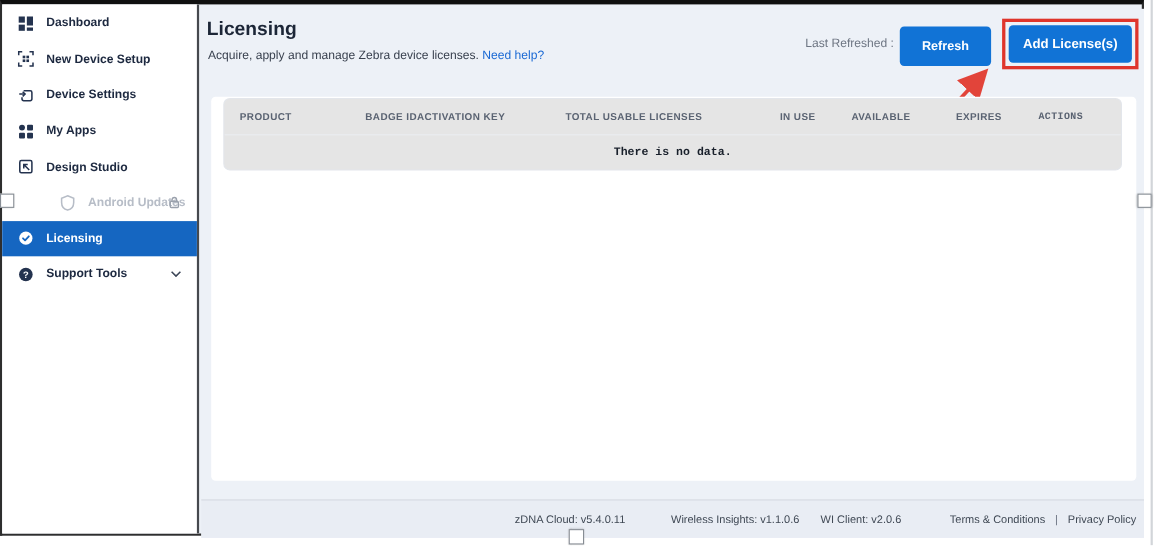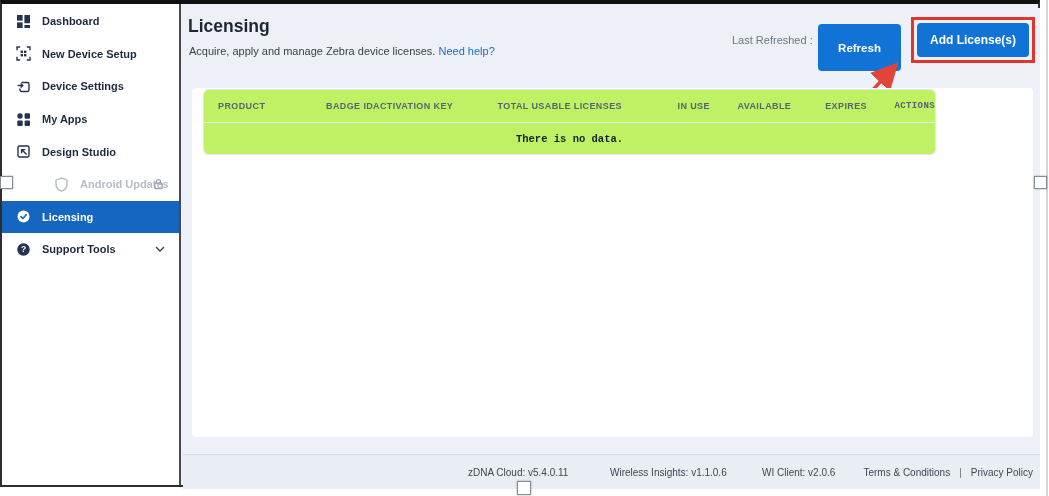--- a/index.html
+++ b/index.html
@@ -32,46 +32,46 @@
   .main { position:absolute; left:181px; top:4px; width:857px; height:481px; background:#edf1f7; }
 
   .page-title { position:absolute; left:5px; top:8px; font-size:17.5px; font-weight:700; color:#1c2637; }
   .subtitle { position:absolute; left:6px; top:37px; font-size:11px; color:#39414f; }
   .subtitle a { color:#1a69d4; text-decoration:none; cursor:pointer; }
 
   .last-refreshed { position:absolute; left:549px; top:26px; font-size:11px; color:#6e7683; }
 
   .btn { display:flex; align-items:center; justify-content:center; background:#1173d6; color:#fff;
          border:none; border-radius:4px; font-family:"Liberation Sans",sans-serif; font-weight:700; cursor:pointer; }
-  .btn-refresh { position:absolute; left:635px; top:16px; width:83px; height:47px; font-size:11.5px; }
+  .btn-refresh { position:absolute; left:635px; top:16px; width:83px; height:36px; font-size:11.5px; }
   .red-box { position:absolute; left:728px; top:9px; width:124px; height:46px; border:3px solid #df352c;
              display:flex; align-items:center; justify-content:center; background:transparent; }
   .btn-add { width:112px; height:34px; font-size:12px; }
 
   .arrow-svg { position:absolute; left:600px; top:42px; width:140px; height:140px; pointer-events:none; }
 
   
   .card { position:absolute; left:9px; top:80px; width:841px; height:349px; background:#ffffff; border-radius:4px; }
-  .table-box { position:absolute; left:11px; top:1px; width:733px; background:#bef264;
+  .table-box { position:absolute; left:11px; top:1px; width:817px; background:#e5e5e5;
                border:1px solid #e3e6eb; border-radius:6px; overflow:hidden; }
   .thead { display:flex; align-items:center; height:33px; padding-left:14px; border-bottom:1px solid #eaedf1; }
   .th { font-size:9px; font-weight:700; letter-spacing:0.4px; color:#5a6372; white-space:nowrap; }
   .th.c0{width:78px;} .th.c1{width:83px;padding-left:36px;} .th.c2{width:135px;} .th.c3{width:195px;}
   .th.c4{width:65px;} .th.c5{width:95px;} .th.c6{width:75px;} .th.c7{flex:1;font-family:Liberation Mono, monospace;}
   .empty-row { height:31px; display:flex; align-items:center; justify-content:center;
                font-size:10.5px; font-weight:700; color:#19202b;font-family:Liberation Mono, monospace; }
 
   
   .footer { position:absolute; left:0; top:446px; width:857px; height:35px; background:#e9edf4;
             border-top:1px solid #d6dae1; font-size:10px; color:#3f4854; }
   .footer > div { position:absolute; top:0; height:35px; display:flex; align-items:center; white-space:nowrap; }
   .f-copy { left:9px; }
   .f-zdna { left:285px; }
   .f-wi   { left:427px; }
-  .f-wic  { left:579px;text-align:center; }
+  .f-wic  { left:563px;text-align:center; }
   .f-links{ right:7px; }
   .f-links a { color:#3f4854; text-decoration:none; cursor:pointer; }
   .f-sep { margin:0 9px; color:#6a7280; }
   .f-copy b { font-weight:700; }
 
   
   .handle { position:absolute; width:13px; height:13px; background:#ffffff; border:1px solid #878d94;
             box-shadow:0 0 2px rgba(0,0,0,0.35); z-index:10; }
   .h-left   { left:0; top:176px; }
   .h-right  { left:1034px; top:176px; }

